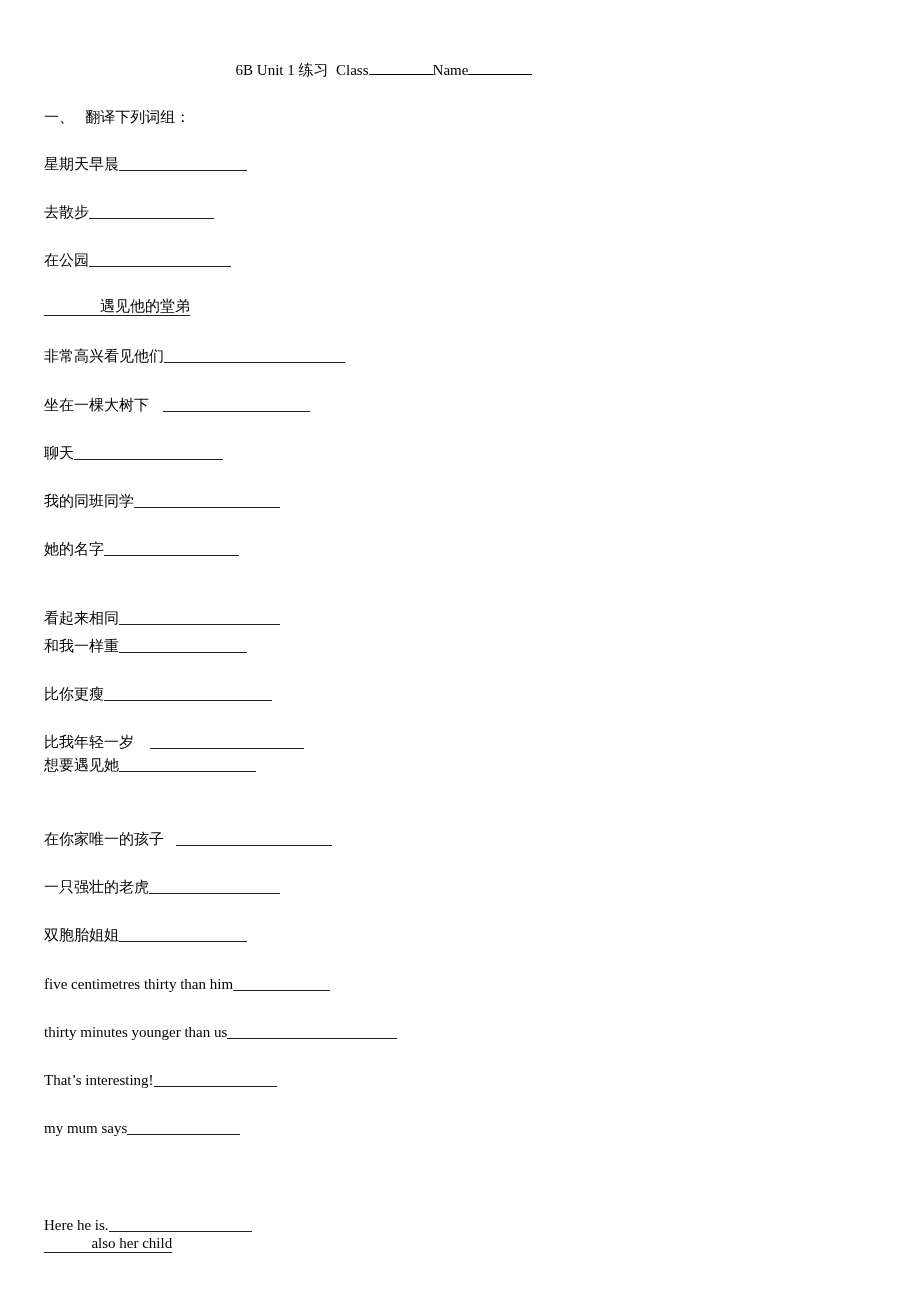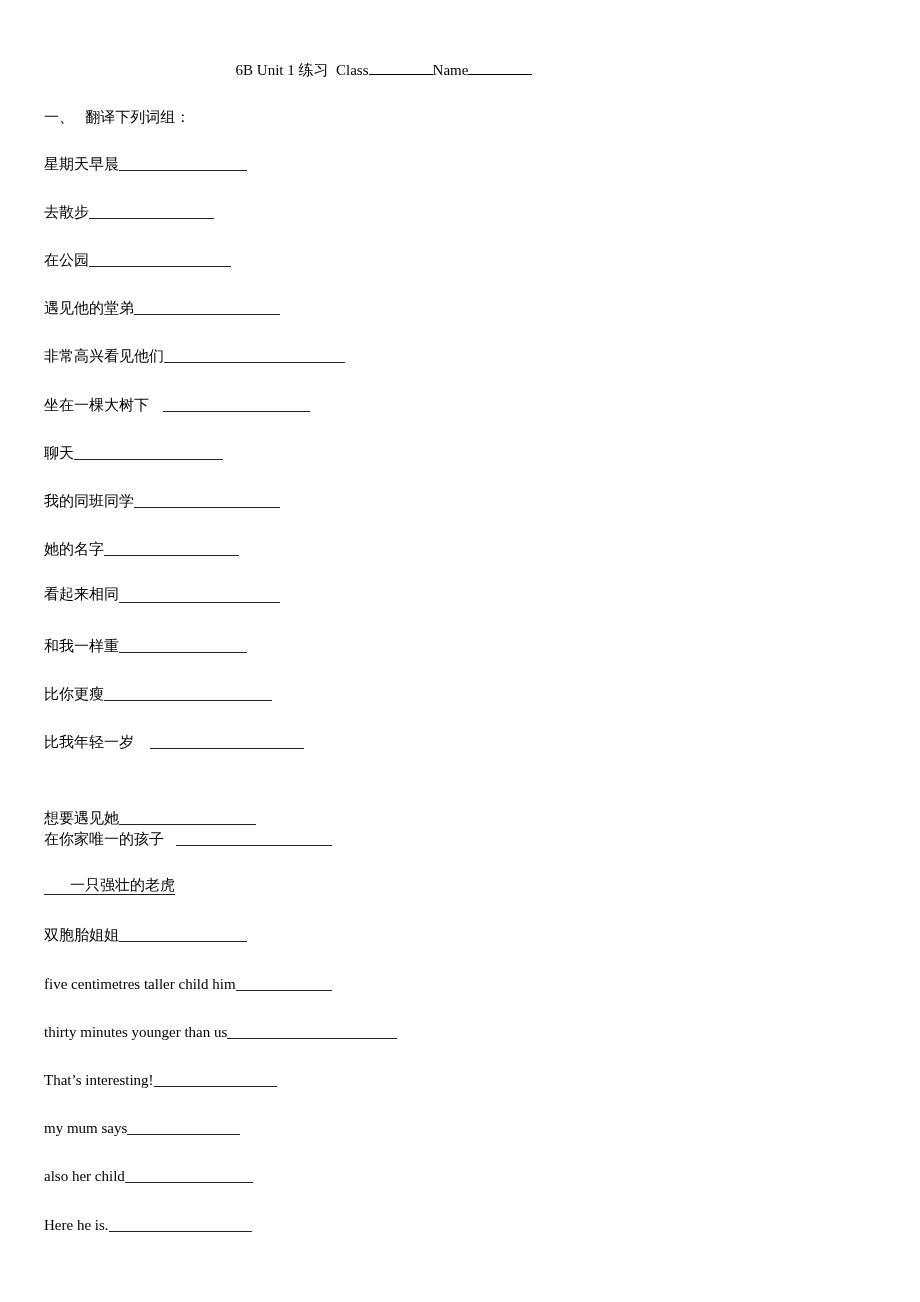--- a/index.html
+++ b/index.html
@@ -76,21 +76,21 @@
       <span class="answer-line" style="width: 128px;"></span>
     </div>
     <div class="item" style="top: 201px;">
       <span class="prompt">去散步</span>
       <span class="answer-line" style="width: 125px;"></span>
     </div>
     <div class="item" style="top: 249px;">
       <span class="prompt">在公园</span>
       <span class="answer-line" style="width: 142px;"></span>
     </div>
-    <div class="item" style="top: 297px;">
+    <div class="item" style="top: 297px; flex-direction: column;">
       <span class="prompt">遇见他的堂弟</span>
       <span class="answer-line" style="width: 146px;"></span>
     </div>
     <div class="item" style="top: 345px;">
       <span class="prompt">非常高兴看见他们</span>
       <span class="answer-line" style="width: 181px;"></span>
     </div>
     <div class="item" style="top: 394px; gap: 14px;">
       <span class="prompt">坐在一棵大树下</span>
       <span class="answer-line" style="width: 147px;"></span>
@@ -100,69 +100,69 @@
       <span class="answer-line" style="width: 149px;"></span>
     </div>
     <div class="item" style="top: 490px;">
       <span class="prompt">我的同班同学</span>
       <span class="answer-line" style="width: 146px;"></span>
     </div>
     <div class="item" style="top: 538px;">
       <span class="prompt">她的名字</span>
       <span class="answer-line" style="width: 135px;"></span>
     </div>
-    <div class="item" style="top: 585px; font-family: Liberation Mono, monospace;">
+    <div class="item" style="top: 607px;">
       <span class="prompt">看起来相同</span>
       <span class="answer-line" style="width: 161px;"></span>
     </div>
     <div class="item" style="top: 635px; text-align: center;">
       <span class="prompt">和我一样重</span>
       <span class="answer-line" style="width: 128px;"></span>
     </div>
     <div class="item" style="top: 683px;">
       <span class="prompt">比你更瘦</span>
       <span class="answer-line" style="width: 168px;"></span>
     </div>
     <div class="item" style="top: 731px; gap: 16px;">
       <span class="prompt">比我年轻一岁</span>
       <span class="answer-line" style="width: 154px;"></span>
     </div>
-    <div class="item" style="top: 807px; text-align: right;">
+    <div class="item" style="top: 754px; text-align: right;">
       <span class="prompt">想要遇见她</span>
       <span class="answer-line" style="width: 137px;"></span>
     </div>
     <div class="item" style="top: 828px; gap: 12px;">
       <span class="prompt">在你家唯一的孩子</span>
       <span class="answer-line" style="width: 156px;"></span>
     </div>
-    <div class="item" style="top: 876px; flex-direction: column;">
+    <div class="item" style="top: 876px;">
       <span class="prompt">一只强壮的老虎</span>
       <span class="answer-line" style="width: 131px;"></span>
     </div>
     <div class="item" style="top: 924px;">
       <span class="prompt">双胞胎姐姐</span>
       <span class="answer-line" style="width: 128px;"></span>
     </div>
     <div class="item" style="top: 973px;">
-      <span class="prompt">five centimetres taller child him</span>
+      <span class="prompt">five centimetres thirty than him</span>
       <span class="answer-line" style="width: 96.5625px;"></span>
     </div>
     <div class="item" style="top: 1021px; text-align: center;">
       <span class="prompt">thirty minutes younger than us</span>
       <span class="answer-line" style="width: 169.688px;"></span>
     </div>
     <div class="item" style="top: 1069px;">
       <span class="prompt">That’s interesting!</span>
       <span class="answer-line" style="width: 123.438px;"></span>
     </div>
     <div class="item" style="top: 1117px;">
       <span class="prompt">my mum says</span>
       <span class="answer-line" style="width: 112.656px;"></span>
     </div>
-    <div class="item" style="top: 1165px;">
+    <div class="item" style="top: 1234px; flex-direction: column;">
       <span class="prompt">also her child</span>
       <span class="answer-line" style="width: 128.188px;"></span>
     </div>
     <div class="item" style="top: 1214px;">
       <span class="prompt">Here he is.</span>
       <span class="answer-line" style="width: 143.438px;"></span>
     </div>
   </div>
 
 </body></html>

